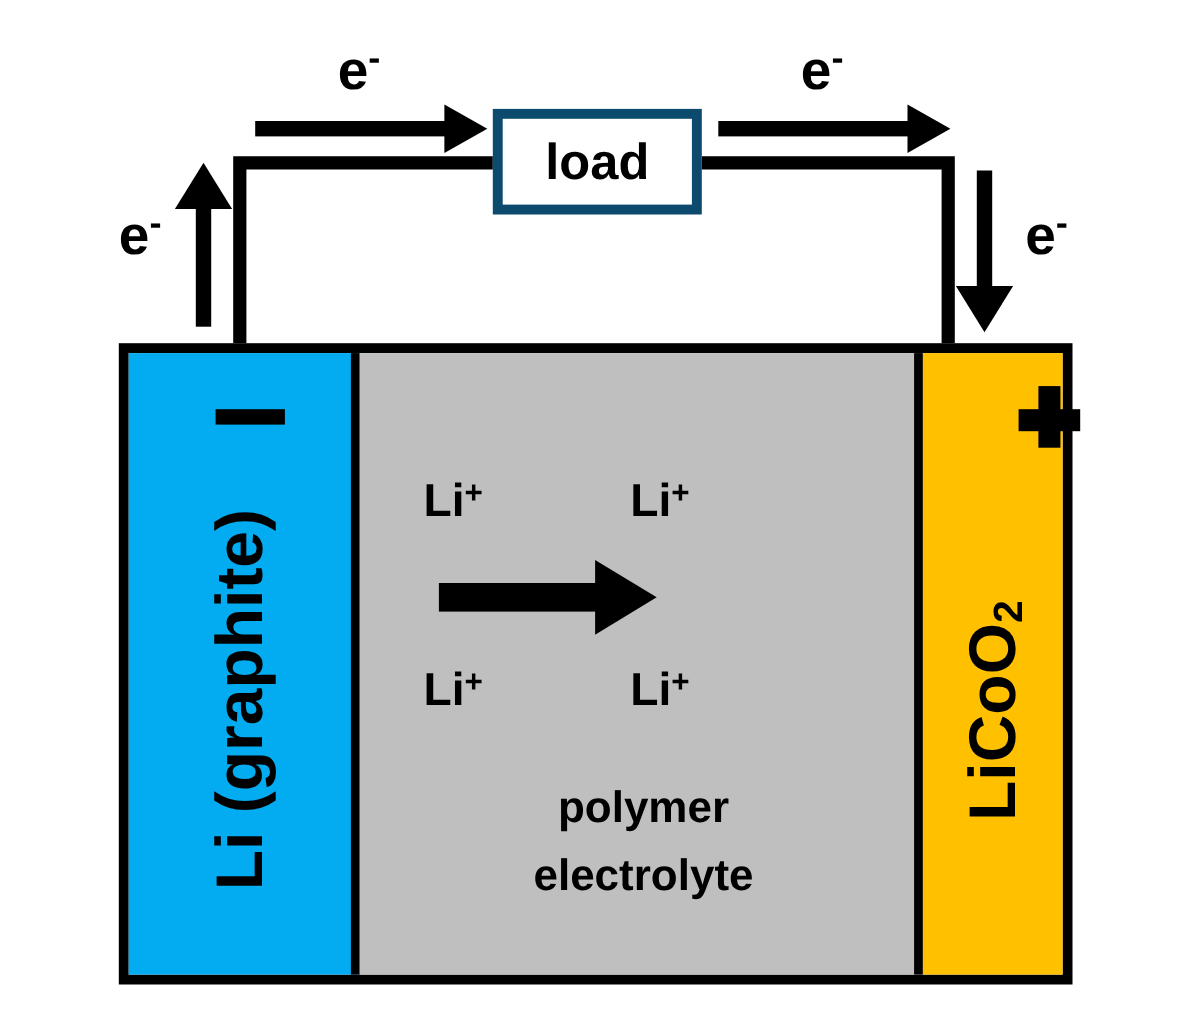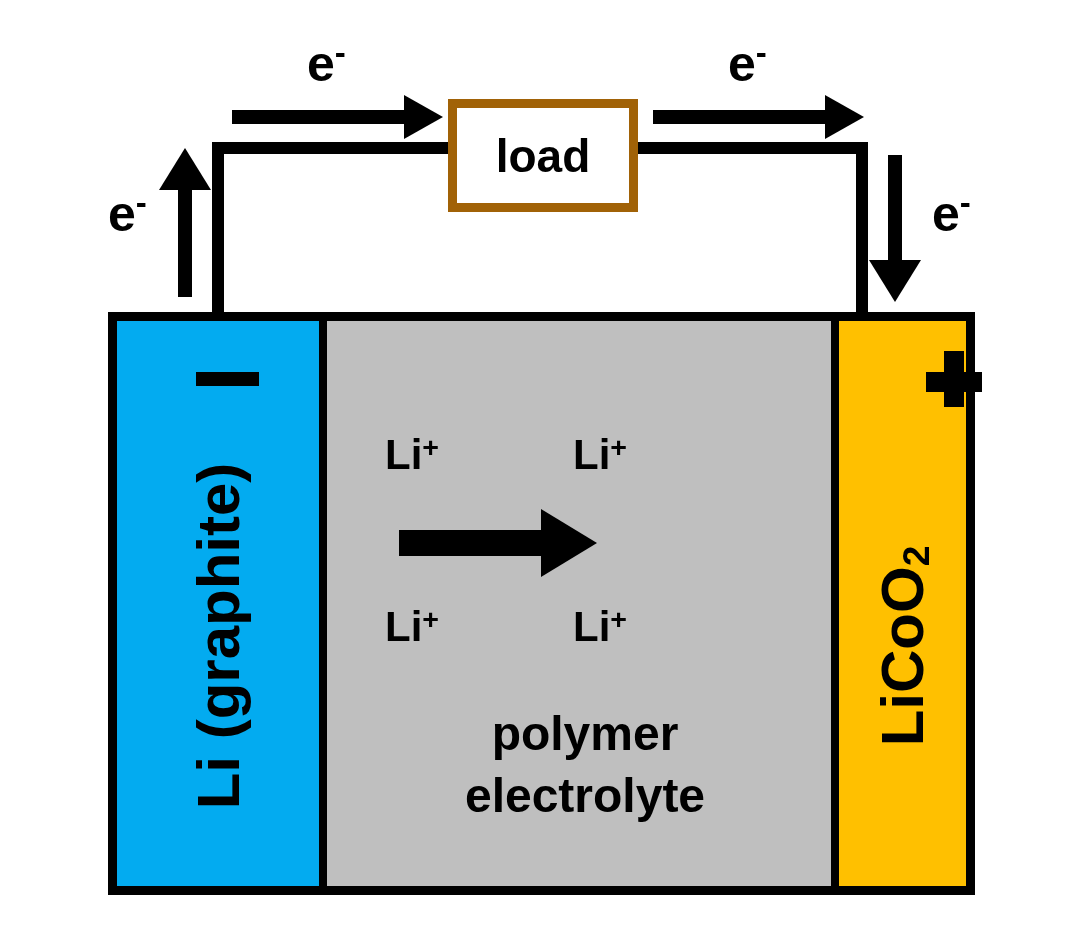--- a/index.html
+++ b/index.html
@@ -132,21 +132,21 @@
   .ion-bl { left: 58px;  top: 282px; }
   .ion-br { left: 246px; top: 282px; }
 
   .electrolyte-text {
     position: absolute;
     left: 12px;
     right: 0;
     top: 382px;
     text-align: center;
     font-weight: bold;
-    font-size: 48px;
+    font-size: 40px;
     line-height: 62px;
     color: #000000;
   }
 
   
   .arrow-svg {
     position: absolute;
     overflow: visible;
   }
   .ion-arrow {
@@ -163,22 +163,22 @@
     height: 933px;
     overflow: visible;
   }
 
   
   .load-box {
     position: absolute;
     left: 448px;
     top: 99px;
     width: 190px;
-    height: 113px;
-    border: 9px solid #a16207;
+    height: 96px;
+    border: 9px solid #0c4a6e;
     background: #ffffff;
     box-sizing: border-box;
     display: flex;
     align-items: center;
     justify-content: center;
   }
   .load-label {
     font-weight: bold;
     font-size: 46px;
     color: #000000;

